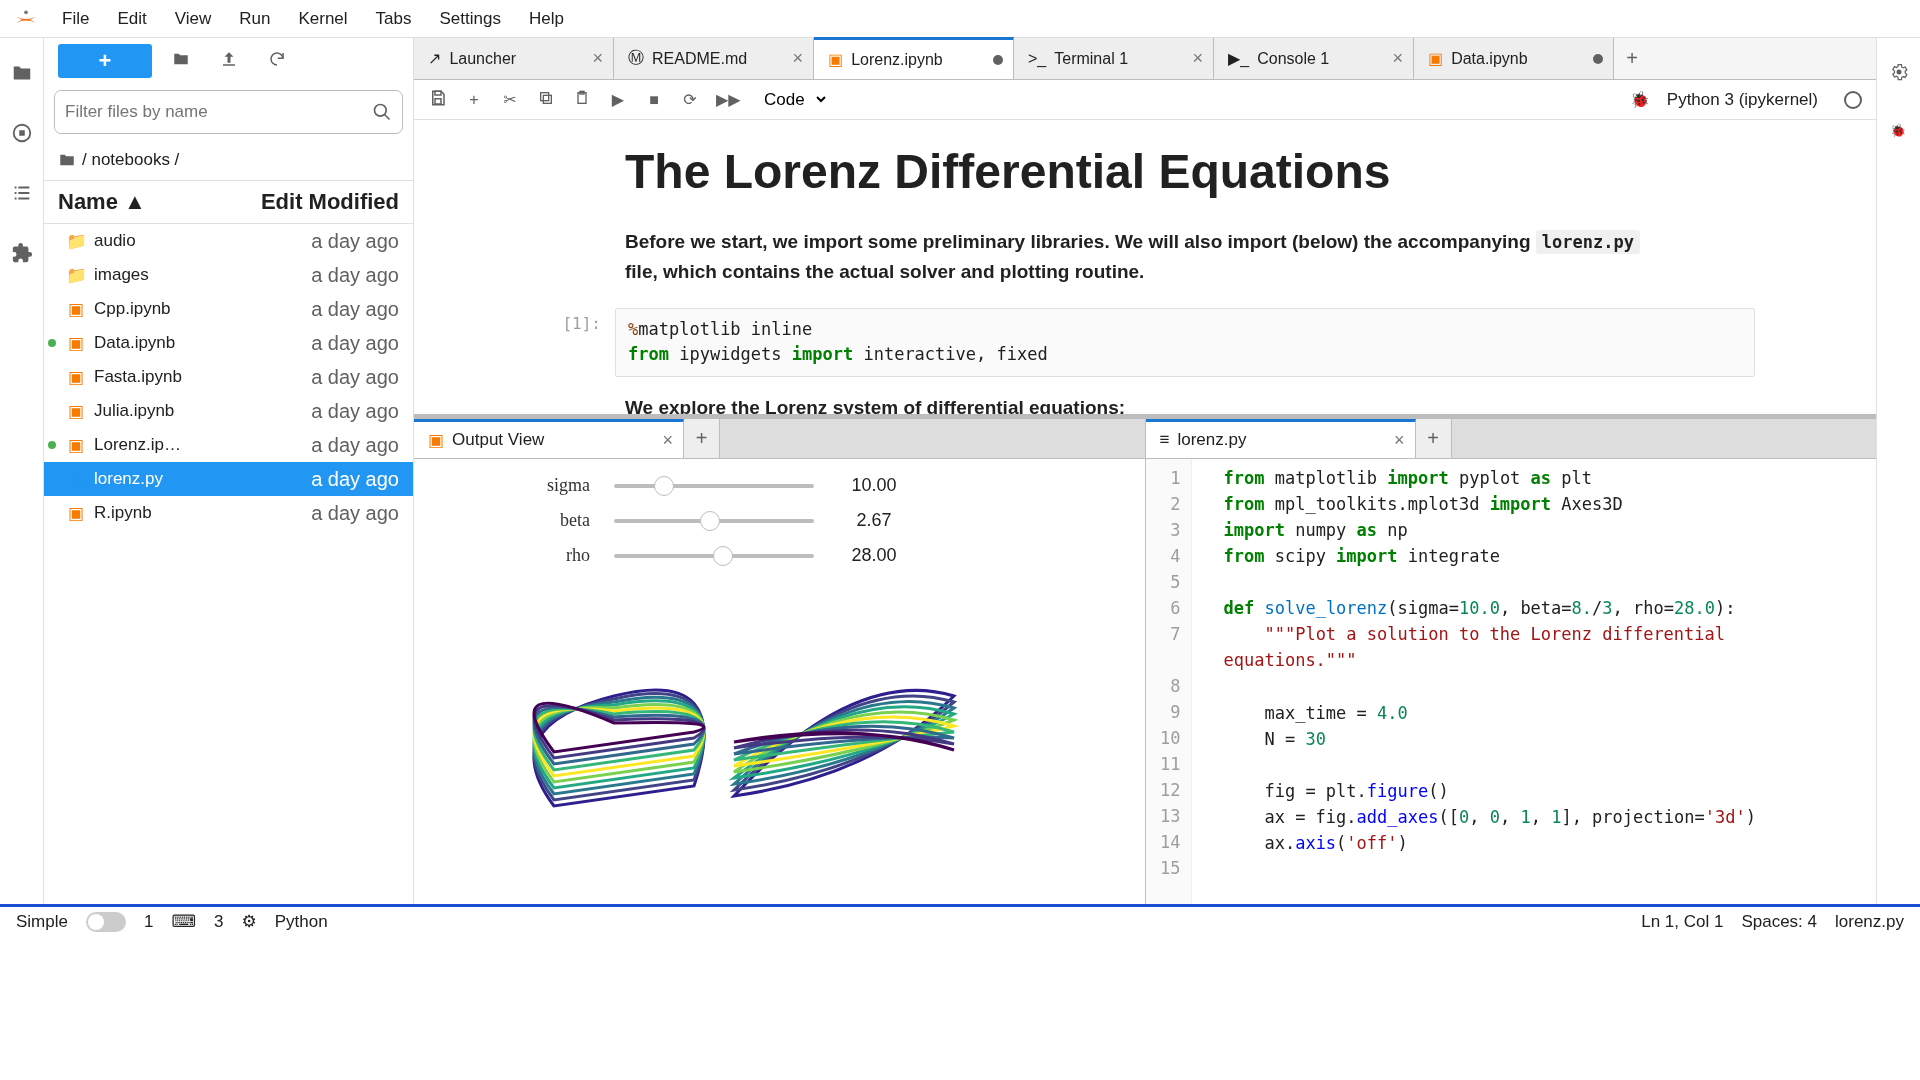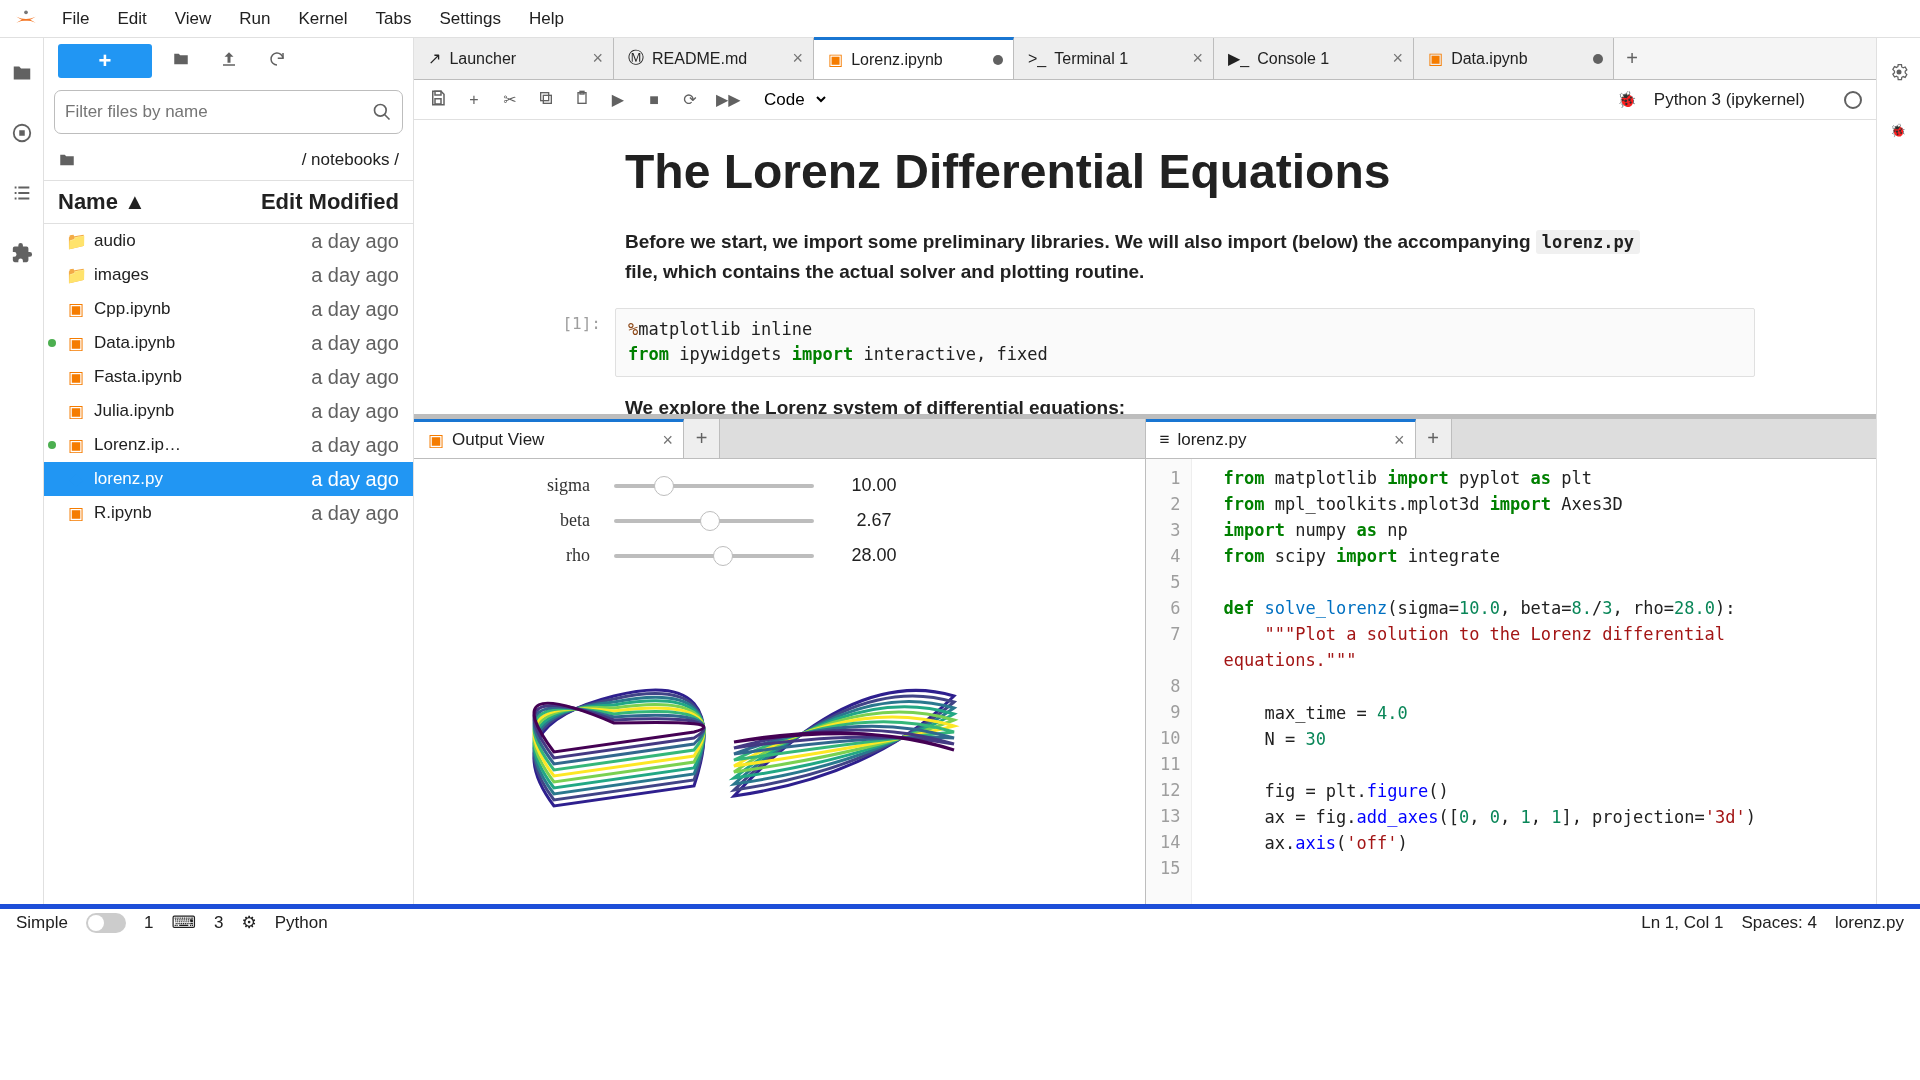--- a/index.html
+++ b/index.html
@@ -10,21 +10,21 @@
 .menu-item { padding:6px 14px; font-size:17px; cursor:pointer; }
 .main-row { display:flex; flex:1; min-height:0; }
 .activity-bar { width:44px; border-right:1px solid #e0e0e0; display:flex; flex-direction:column; align-items:center; padding-top:24px; gap:38px; }
 .activity-bar svg { width:22px; height:22px; fill:#616161; }
 .sidebar { width:370px; border-right:1px solid #e0e0e0; display:flex; flex-direction:column; }
 .sb-toolbar { display:flex; align-items:center; height:46px; padding:0 8px 0 14px; gap:10px; }
 .btn-new { background:#2196f3; color:#fff; border:none; border-radius:3px; width:94px; height:34px; display:flex; align-items:center; justify-content:center; font-size:22px; font-weight:bold; cursor:pointer; }
 .sb-icon-btn { background:none; border:none; padding:6px 10px; cursor:pointer; color:#616161; font-size:18px; }
 .search-box { margin:6px 10px 10px; border:1px solid #bdbdbd; border-radius:7px; display:flex; align-items:center; padding:3px 10px; height:44px; }
 .search-box input { flex:1; border:none; outline:none; font-size:17px; color:#616161; }
-.breadcrumb { padding:6px 14px 10px; font-size:17px; display:flex; align-items:center; gap:6px; border-bottom:1px solid #e0e0e0;justify-content:space-between; }
+.breadcrumb { padding:6px 14px 10px; font-size:17px; display:flex; align-items:center; gap:6px; border-bottom:1px solid #e0e0e0; }
 .fb-header { display:flex; font-size:22px; font-weight:600; padding:8px 14px; border-bottom:1px solid #e0e0e0; }
 .fb-header .col-name { flex:1; display:flex; align-items:center; gap:6px; }
 .fb-list { flex:1; overflow:auto; }
 .fb-row { display:flex; align-items:center; height:34px; padding:0 14px; font-size:17px; cursor:pointer; position:relative; }
 .fb-row.selected { background:#2196f3; color:#fff; }
 .fb-row .dot { width:8px; height:8px; border-radius:50%; background:#4caf50; position:absolute; left:4px; }
 .fb-row .ficon { width:20px; text-align:center; margin-right:8px; margin-left:8px; }
 .fb-row .fname { flex:1; white-space:nowrap; overflow:hidden; text-overflow:ellipsis; }
 .fb-row .ftime { font-size:20px; color:#616161; }
 .fb-row.selected .ftime { color:#fff; }
@@ -35,21 +35,21 @@
 .tabbar { display:flex; height:42px; background:#f5f5f5; border-bottom:1px solid #bdbdbd; }
 .tab { display:flex; align-items:center; padding:0 10px 0 14px; border-right:1px solid #bdbdbd; background:#eeeeee; font-size:16px; gap:8px; min-width:200px; cursor:pointer; position:relative; }
 .tab.active { background:#fff; border-top:3px solid #1976d2; margin-top:-1px; }
 .tab .tab-close { color:#757575; font-size:18px; margin-left:auto; }
 .tab .tab-dirty { width:10px; height:10px; border-radius:50%; background:#616161; margin-left:auto; }
 .tab-add { width:36px; display:flex; align-items:center; justify-content:center; color:#616161; font-size:20px; cursor:pointer; }
 .nb-toolbar { display:flex; align-items:center; height:40px; border-bottom:1px solid #e0e0e0; padding:0 14px; gap:16px; font-size:16px; }
 .nb-toolbar .tb-icon { color:#616161; cursor:pointer; width:20px; text-align:center; }
 .nb-toolbar .tb-sep { flex:1; }
 .celltype-sel { border:none; font-size:17px; background:transparent; padding:4px 8px; }
-.kernel-name { font-size:17px; margin-right:23px; }
+.kernel-name { font-size:17px; margin-right:10px; }
 .kernel-ring { width:18px; height:18px; border:2px solid #616161; border-radius:50%; }
 .notebook-body { flex:1; overflow:auto; padding:20px 40px 20px 20px; }
 .notebook-inner { max-width:1240px; margin:0 auto; }
 .nb-title { font-size:48px; font-weight:700; margin:4px 0 28px 110px; }
 .nb-para { font-size:19px; line-height:1.6; margin:0 0 20px 110px; max-width:1050px;font-weight:bold; }
 .nb-para code { background:#f0f0f0; padding:2px 6px; border-radius:3px; font-family:Menlo,Consolas,monospace; font-size:17px; }
 .cell { display:flex; margin-bottom:16px; }
 .cell .prompt { width:100px; text-align:right; padding:6px 14px 0 0; color:#9e9e9e; font-family:Menlo,Consolas,monospace; font-size:16px; }
 .cell .code { flex:1; border:1px solid #e0e0e0; background:#fafafa; padding:8px 12px; font-family:Menlo,Consolas,monospace; font-size:17px; line-height:1.5; border-radius:2px; }
 .kw { color:#008000; font-weight:bold; }
@@ -71,21 +71,21 @@
 .editor-body { flex:1; display:flex; font-family:Menlo,Consolas,monospace; font-size:17px; line-height:1.55; overflow:hidden; }
 .gutter { width:46px; text-align:right; color:#9e9e9e; padding:6px 10px 0 0; background:#fafafa; border-right:1px solid #eee; }
 .gutter div { height:26px; }
 .code-lines { flex:1; padding:6px 10px 0; white-space:pre; overflow:hidden; }
 .code-lines div { height:26px;margin-left:22px; }
 .code-lines .wrap { height:auto; white-space:pre-wrap; }
 .str { color:#a31515; }
 .num { color:#098658; }
 .fn { color:#0000ff; }
 .fnname { color:#0070c1; }
-.statusbar { height:32px; border-top:5px solid #1d4ed8; display:flex; align-items:center; padding:0 16px; font-size:17px; gap:18px; }
+.statusbar { height:32px; border-top:3px solid #1d4ed8; display:flex; align-items:center; padding:0 16px; font-size:17px; gap:18px; }
 .statusbar .spacer { flex:1; }
 .toggle { width:40px; height:20px; background:#ccc; border-radius:10px; position:relative; }
 .toggle::after { content:""; position:absolute; width:16px; height:16px; background:#fff; border-radius:50%; top:2px; left:2px; }
 .right-bar { width:44px; border-left:1px solid #e0e0e0; display:flex; flex-direction:column; align-items:center; padding-top:24px; gap:38px; color:#616161; }
 input[type=range]{-webkit-appearance:none;height:4px;background:#bdbdbd;border-radius:2px;outline:none}
 input[type=range]::-webkit-slider-thumb{-webkit-appearance:none;width:20px;height:20px;background:#fff;border:1px solid #bdbdbd;border-radius:50%;cursor:pointer}
 </style>
 </head>
 <body>
 

